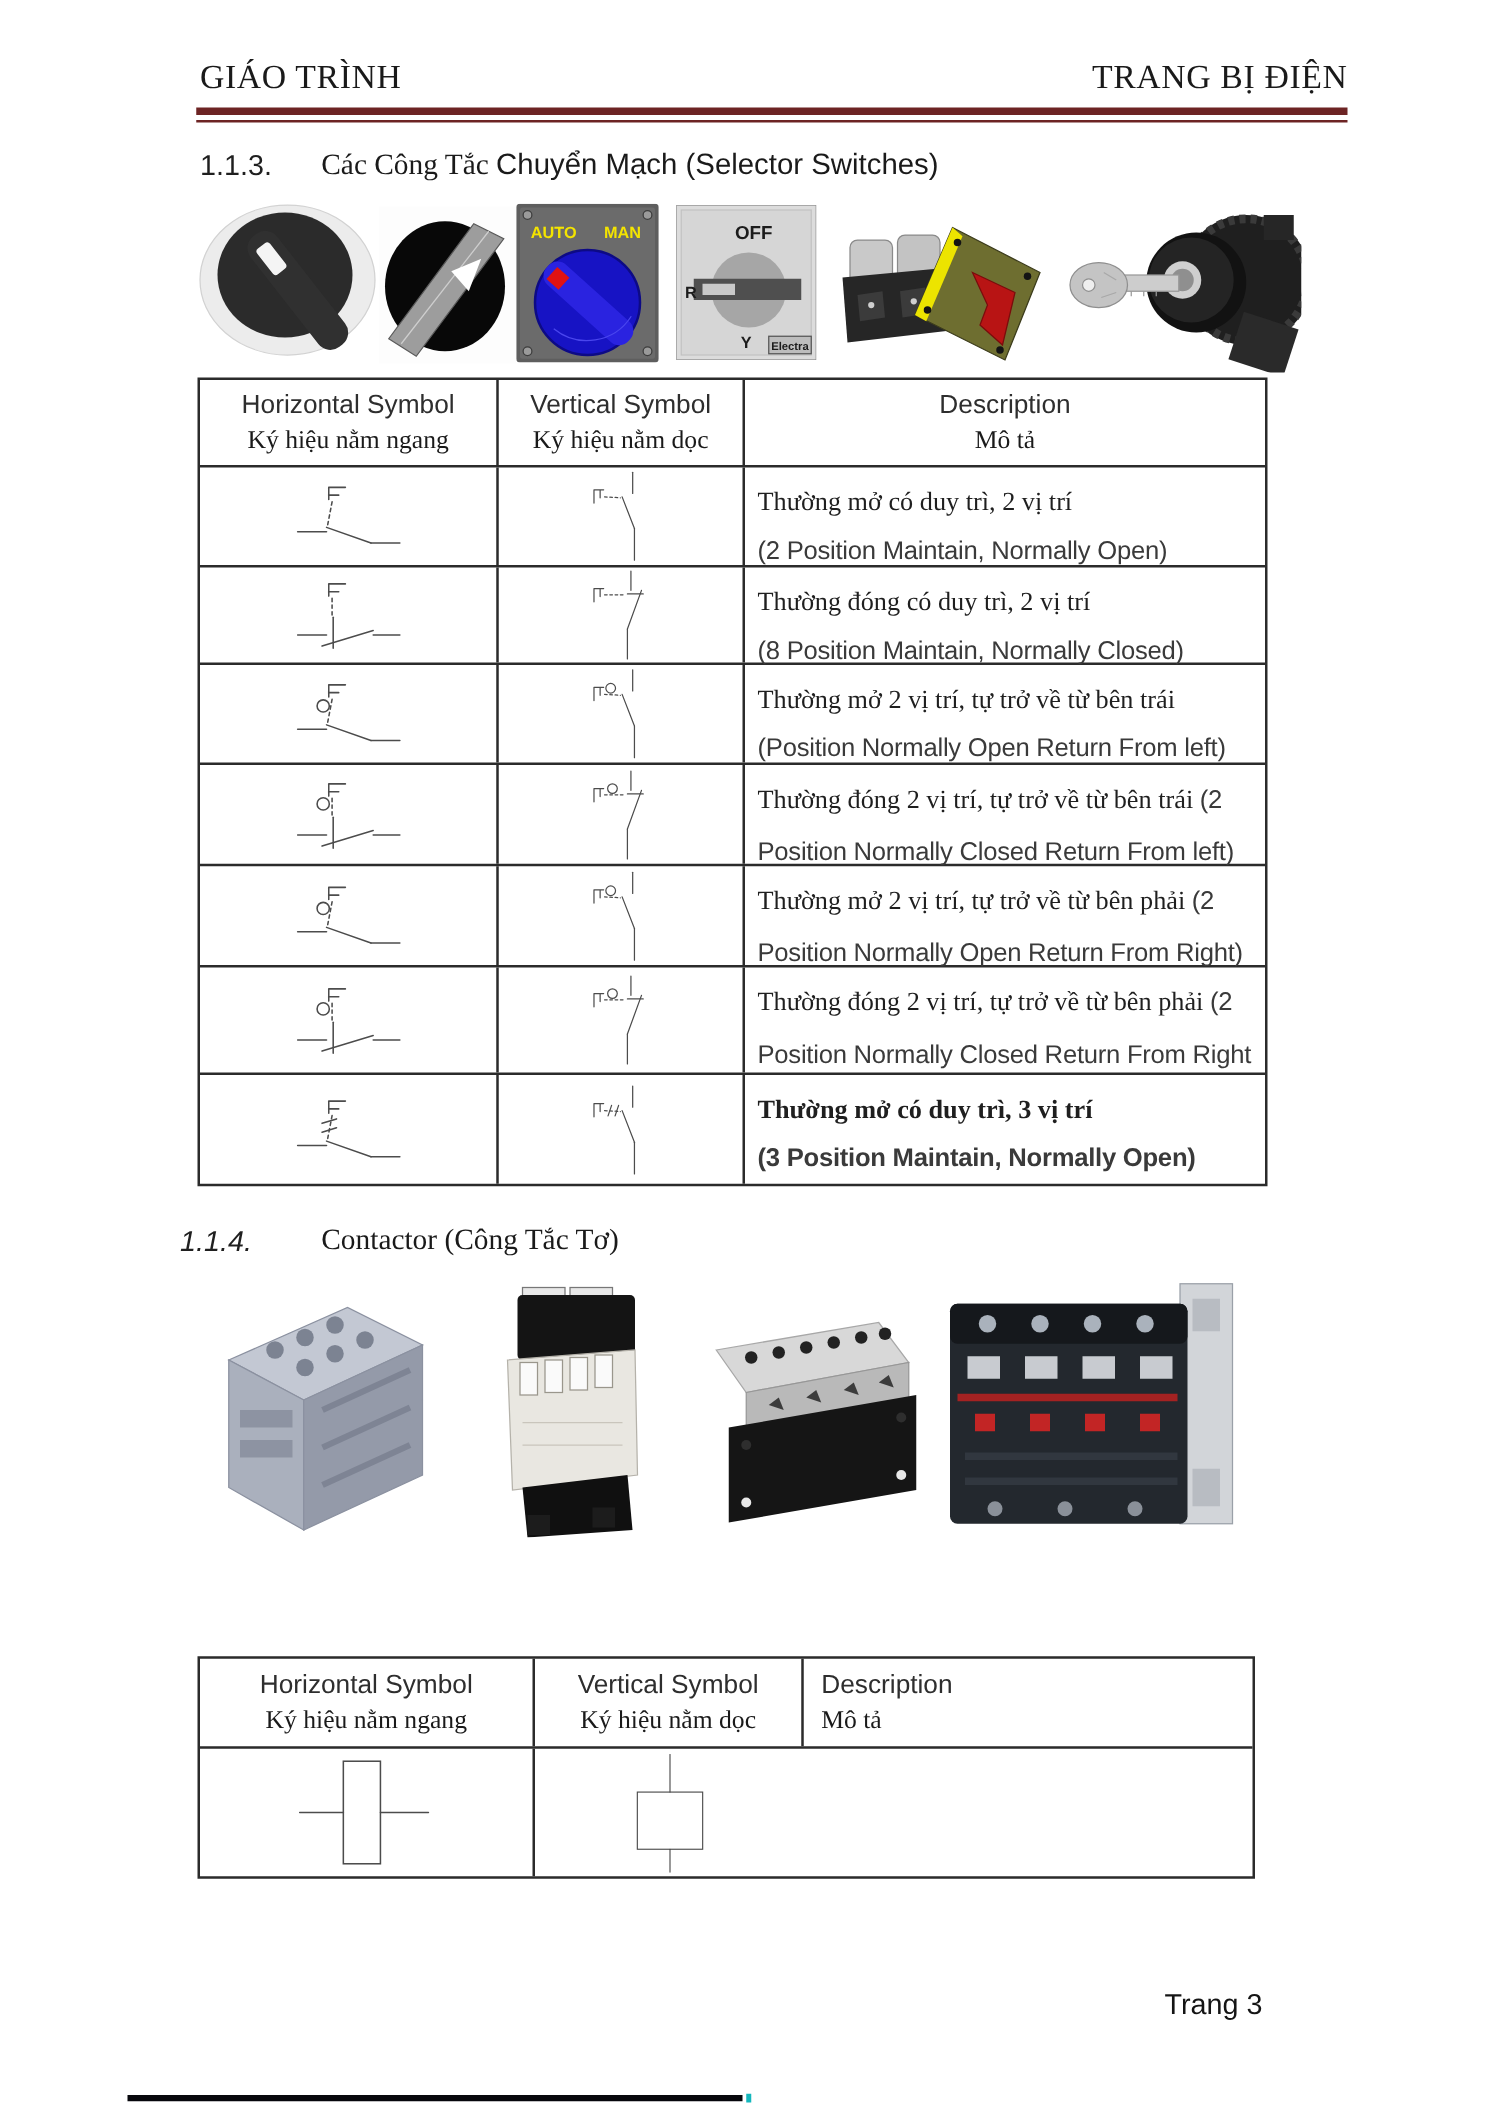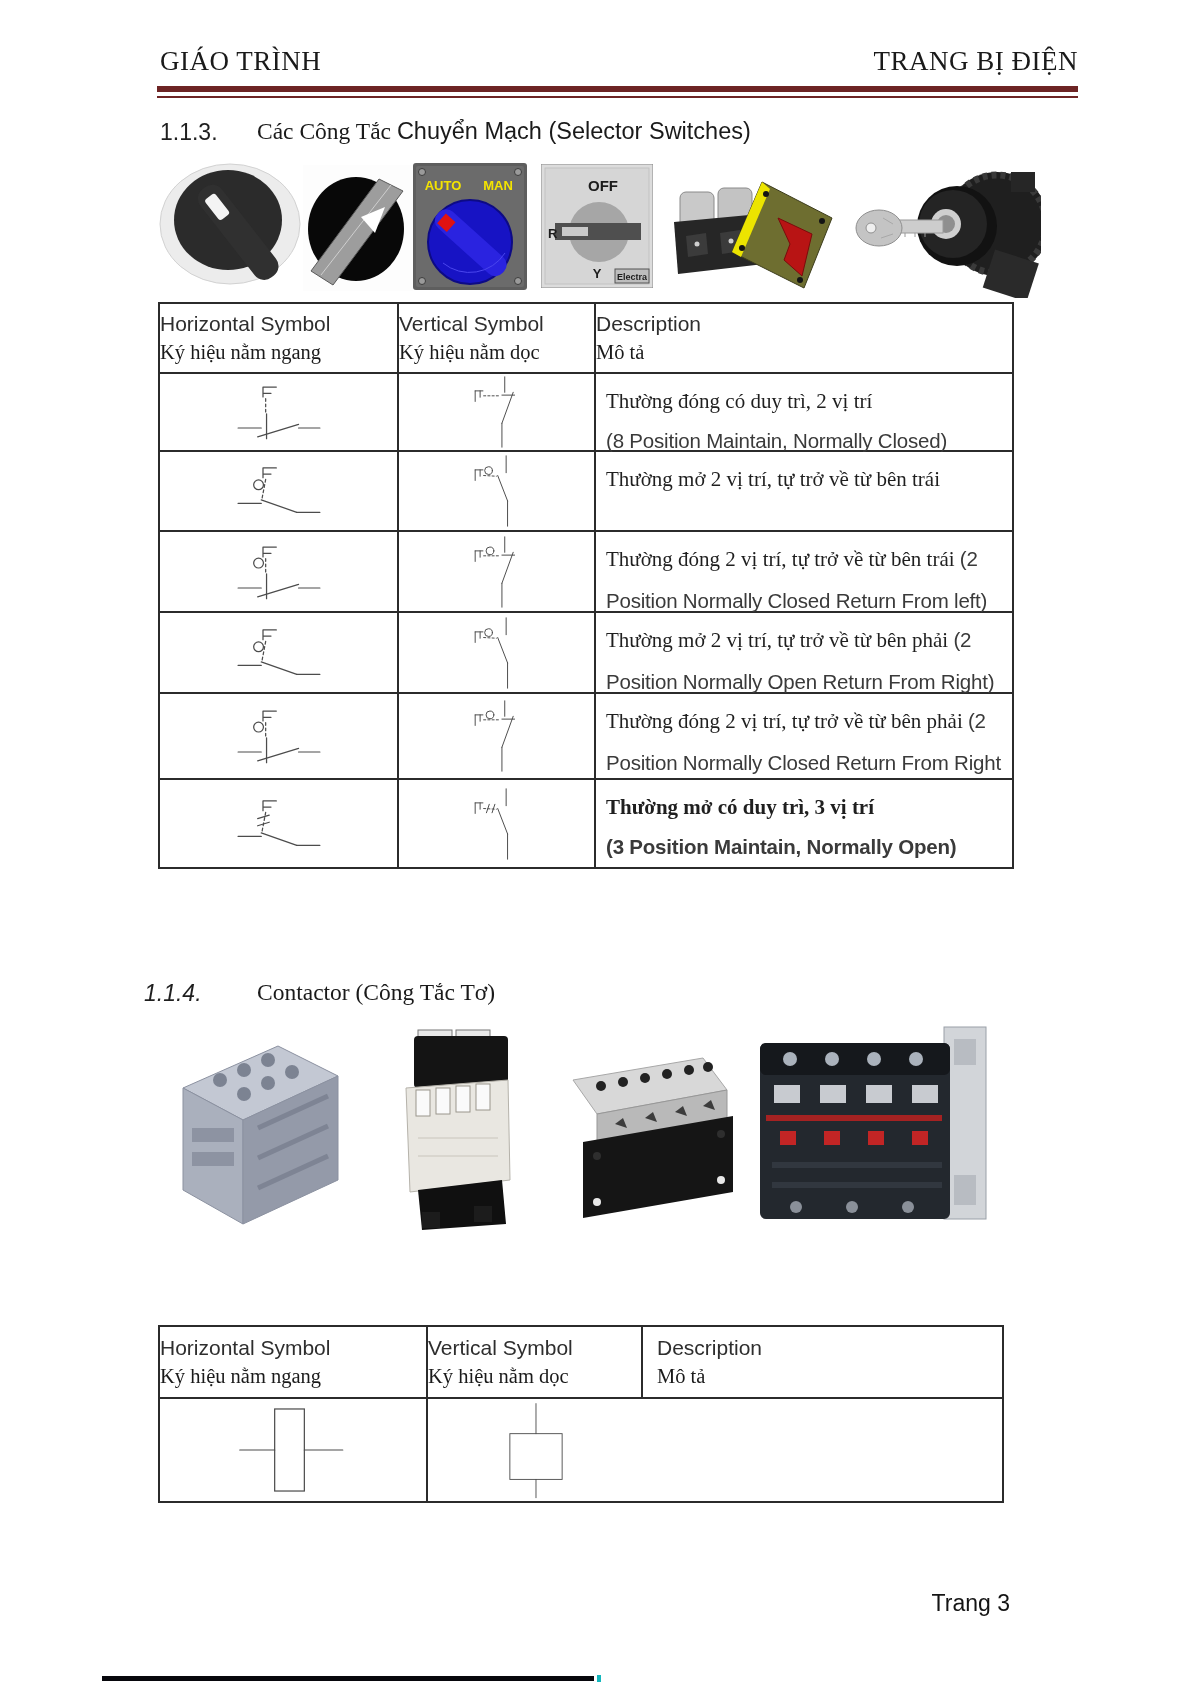--- a/index.html
+++ b/index.html
@@ -22,21 +22,21 @@
   .t-sans{font-family:"Liberation Sans",sans-serif;}
 
   
   .tbl{position:absolute;border:2px solid #2b2b2b;background:#fff;}
   .tbl .tr{display:flex;border-bottom:2px solid #2b2b2b;box-sizing:border-box;}
   .tbl .tr:last-child{border-bottom:none;font-weight:bold;}
   .cell{border-right:2px solid #2b2b2b;box-sizing:border-box;}
   .cell:last-child{border-right:none;}
   #t1 .c1{width:239px;} #t1 .c2{width:197px;} #t1 .c3{flex:1;}
   #t2 .c1{width:268px;} #t2 .c2{width:215px;} #t2 .c3{flex:1;}
-  .hd{display:flex;flex-direction:column;align-items:flex-start;justify-content:center;line-height:1.3;}
+  .hd{display:flex;flex-direction:column;align-items:center;justify-content:center;line-height:1.3;}
   .hd-en{font-family:"Liberation Sans",sans-serif;font-size:21px;color:#2e2e2e;}
   .hd-vi{font-size:20.5px;margin-top:2px;}
   .hd-left{align-items:flex-start;padding-left:14px;}
   .sym-cell{display:flex;align-items:center;justify-content:center;}
   .desc{padding:7px 4px 0 10px;line-height:40px;}
   .desc .vi{font-size:21px;color:#1f1f1f;}
   .desc .en{font-family:"Liberation Sans",sans-serif;font-size:20.5px;color:#3a3a3a;letter-spacing:-0.2px;}
   .two .vi{display:block;}
   .two .en{display:block;}
   .coil-desc{display:flex;align-items:center;padding-left:14px;}
@@ -260,20 +260,38 @@
       <div class="cell c2 hd">
         <span class="hd-en">Vertical Symbol</span>
         <span class="hd-vi">Ký hiệu nằm dọc</span>
       </div>
       <div class="cell c3 hd">
         <span class="hd-en">Description</span>
         <span class="hd-vi">Mô tả</span>
       </div>
     </div>
 
+    <div class="tr" style="height:80px">
+      <div class="cell c1 sym-cell">
+        <svg class="hsym" viewBox="0 0 120 72">
+            <use href="#h-m-no"></use>
+          </svg>
+      </div>
+      <div class="cell c2 sym-cell">
+        <svg class="vsym" viewBox="0 0 90 108">
+            <use href="#v-m-no"></use>
+          </svg>
+      </div>
+      <div class="cell c3">
+        <div class="desc two">
+            <span class="vi">Thường mở có duy trì, 2 vị trí</span>
+            <span class="en">(2 Position Maintain, Normally Open)</span>
+          </div>
+      </div>
+    </div>
 
     <div class="tr" style="height:78px">
       <div class="cell c1 sym-cell">
         <svg class="hsym" viewBox="0 0 120 72">
             <use href="#h-m-nc"></use>
           </svg>
       </div>
       <div class="cell c2 sym-cell">
         <svg class="vsym" viewBox="0 0 90 108">
             <use href="#v-m-nc"></use>
@@ -294,20 +312,21 @@
           </svg>
       </div>
       <div class="cell c2 sym-cell">
         <svg class="vsym" viewBox="0 0 90 108">
             <use href="#v-r-no"></use>
           </svg>
       </div>
       <div class="cell c3">
         <div class="desc two">
             <span class="vi">Thường mở 2 vị trí, tự trở về từ bên trái</span>
+            <span class="en">(Position Normally Open Return From left)</span>
           </div>
       </div>
     </div>
 
     <div class="tr" style="height:81px">
       <div class="cell c1 sym-cell">
         <svg class="hsym" viewBox="0 0 120 72">
             <use href="#h-r-nc"></use>
           </svg>
       </div>

